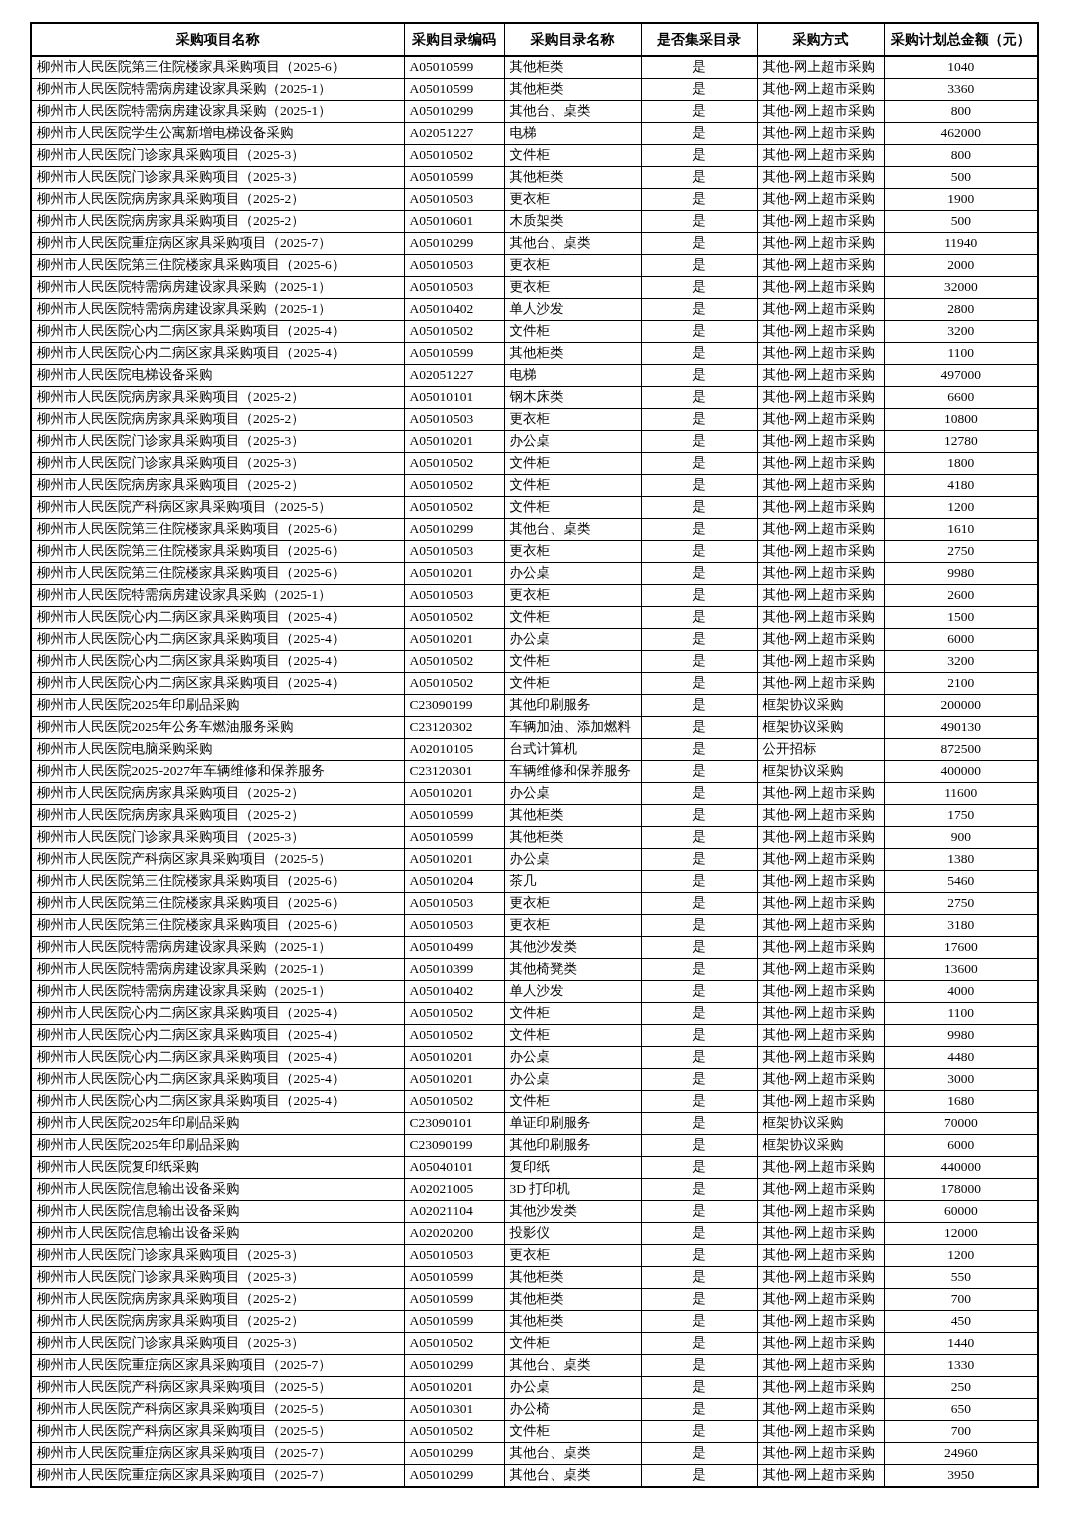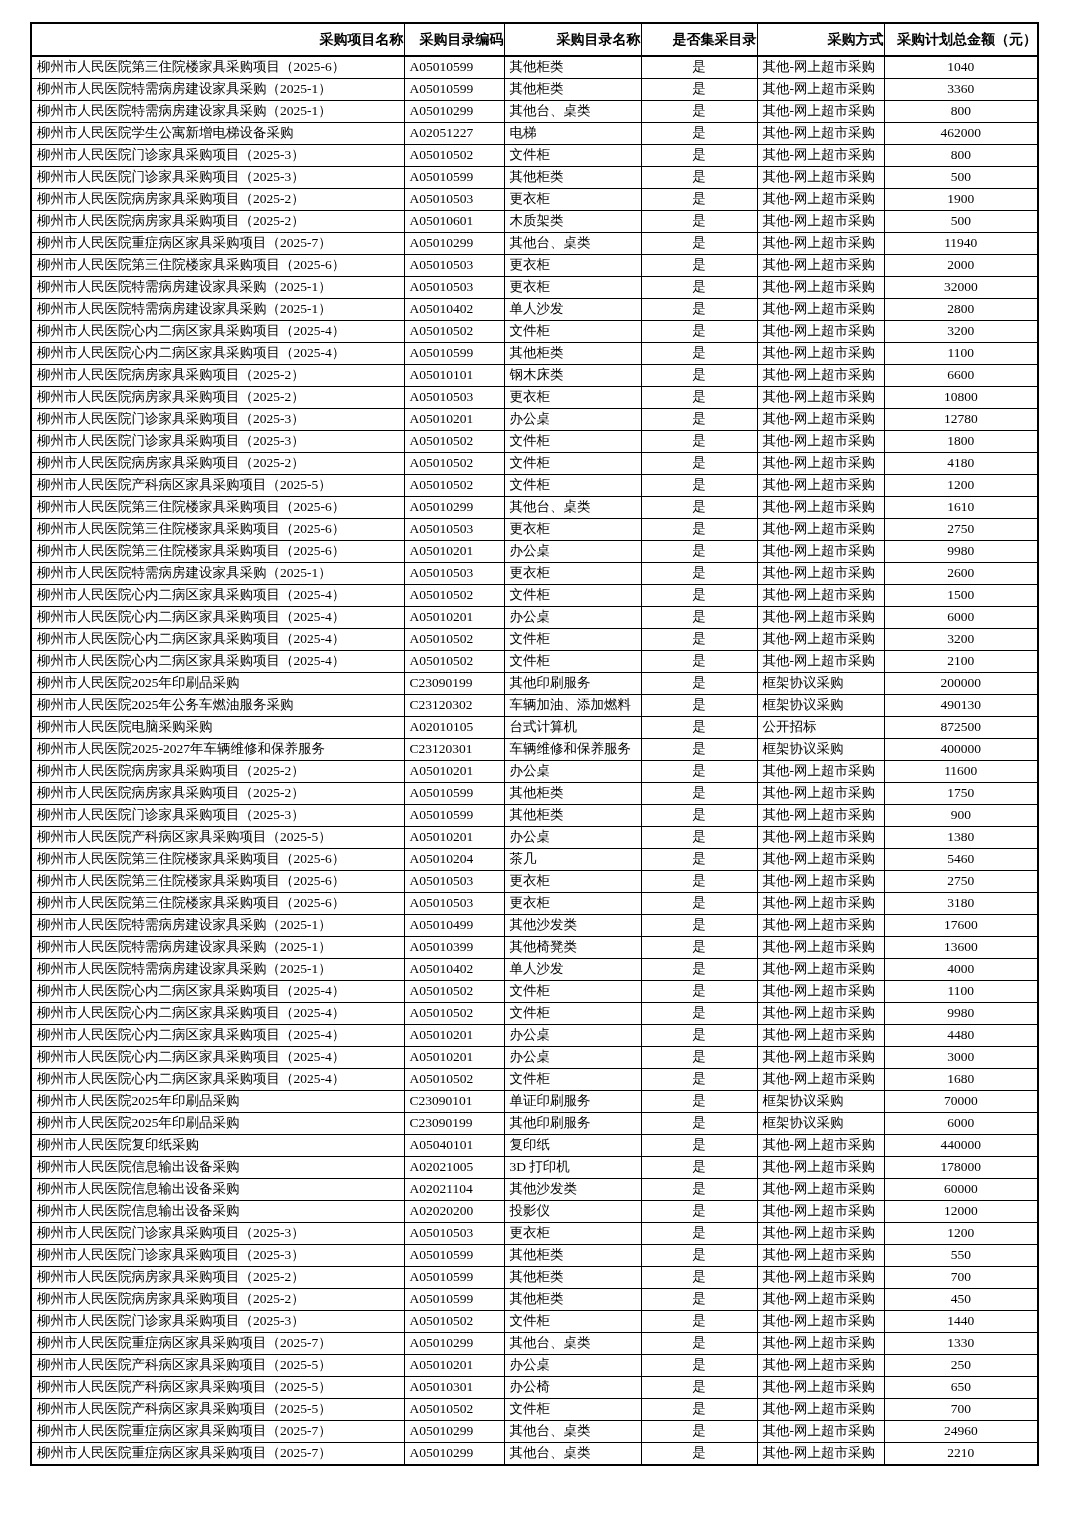--- a/index.html
+++ b/index.html
@@ -32,21 +32,21 @@
   th, td {
     border: 1px solid #000000;
     padding: 0;
     vertical-align: middle;
     overflow: hidden;
   }
   thead th {
     height: 31px;
     font-size: 14px;
     font-weight: bold;
-    text-align: right;
+    text-align: center;
     border-bottom: 2px solid #000000;
     background: #ffffff;
     margin-top: 27px;
   }
   td .cell {
     height: 21px;
     line-height: 20px;
     font-size: 13.5px;
     overflow: hidden;
     padding: 0 5px;
@@ -355,20 +355,40 @@
           </td>
           <td class="col-4">
             <div class="cell">其他-网上超市采购</div>
           </td>
           <td class="col-5">
             <div class="cell">1100</div>
           </td>
         </tr>
         <tr>
           <td class="col-0">
+            <div class="cell">柳州市人民医院电梯设备采购</div>
+          </td>
+          <td class="col-1">
+            <div class="cell">A02051227</div>
+          </td>
+          <td class="col-2">
+            <div class="cell">电梯</div>
+          </td>
+          <td class="col-3">
+            <div class="cell">是</div>
+          </td>
+          <td class="col-4">
+            <div class="cell">其他-网上超市采购</div>
+          </td>
+          <td class="col-5">
+            <div class="cell">497000</div>
+          </td>
+        </tr>
+        <tr>
+          <td class="col-0">
             <div class="cell">柳州市人民医院病房家具采购项目（2025-2）</div>
           </td>
           <td class="col-1">
             <div class="cell">A05010101</div>
           </td>
           <td class="col-2">
             <div class="cell">钢木床类</div>
           </td>
           <td class="col-3">
             <div class="cell">是</div>
@@ -1350,18 +1370,18 @@
           <td class="col-2">
             <div class="cell">其他台、桌类</div>
           </td>
           <td class="col-3">
             <div class="cell">是</div>
           </td>
           <td class="col-4">
             <div class="cell">其他-网上超市采购</div>
           </td>
           <td class="col-5">
-            <div class="cell">2210</div>
+            <div class="cell">3950</div>
           </td>
         </tr>
       </tbody>
   </table>
 </div>
 
 </body></html>

